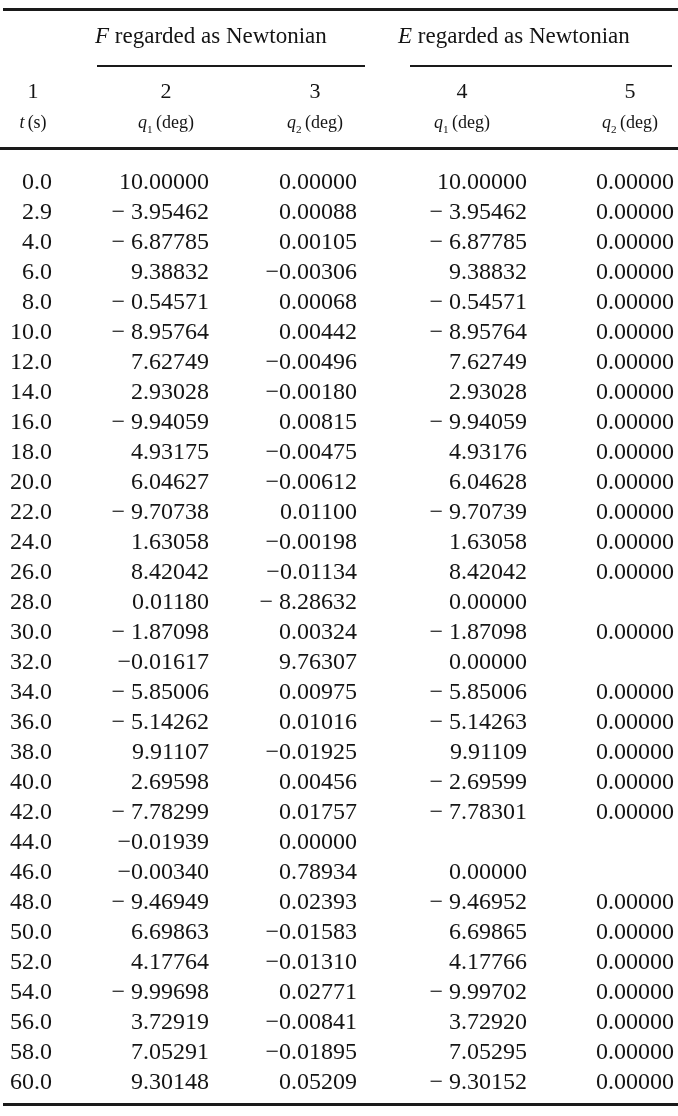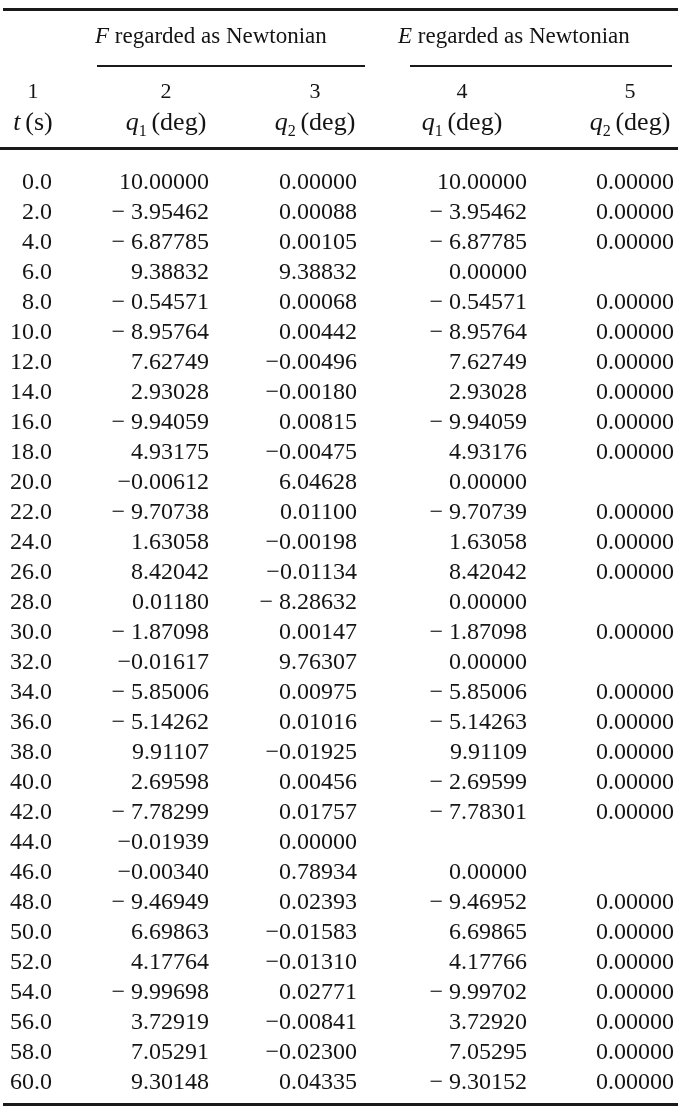--- a/index.html
+++ b/index.html
@@ -16,21 +16,21 @@
   .rule-group-f{ left:97px;  width:268px; top:65px;  height:2px; }
   .rule-group-e{ left:410px; width:262px; top:65px;  height:2px; }
 
   .group-label { position:absolute; top:22px; font-size:23px; line-height:28px; white-space:nowrap; }
   .group-label-f { left:95px; }
   .group-label-e { left:398px; }
   .gletter { font-style:italic; }
 
   .col-head { position:absolute; top:76px; text-align:center; }
   .col-head .col-num   { font-size:22px; line-height:30px; }
-  .col-head .col-label { font-size:26px; line-height:32px; white-space:nowrap; }
+  .col-head .col-label { font-size:18px; line-height:32px; white-space:nowrap; }
   .h1 { left:3px;   width:60px; }
   .h2 { left:106px; width:120px; }
   .h3 { left:255px; width:120px; }
   .h4 { left:400px; width:124px; }
   .h5 { left:568px; width:124px; }
   .sym { font-style:italic; }
   .col-label sub { font-size:0.62em; line-height:0; }
   .unit { margin-left:0.18em; }
 
   .tbody { position:absolute; top:166px; left:0; width:620px; }
@@ -84,36 +84,37 @@
 
   <div class="tbody">
       <div class="data-row">
         <div class="cell">0.0</div>
         <div class="cell">10.00000</div>
         <div class="cell">0.00000</div>
         <div class="cell">10.00000</div>
         <div class="cell">0.00000</div>
       </div>
       <div class="data-row">
-        <div class="cell">2.0</div>
+        <div class="cell">2.9</div>
         <div class="cell">− 3.95462</div>
         <div class="cell">0.00088</div>
         <div class="cell">− 3.95462</div>
         <div class="cell">0.00000</div>
       </div>
       <div class="data-row">
         <div class="cell">4.0</div>
         <div class="cell">− 6.87785</div>
         <div class="cell">0.00105</div>
         <div class="cell">− 6.87785</div>
         <div class="cell">0.00000</div>
       </div>
       <div class="data-row">
         <div class="cell">6.0</div>
         <div class="cell">9.38832</div>
+        <div class="cell">−0.00306</div>
         <div class="cell">9.38832</div>
         <div class="cell">0.00000</div>
       </div>
       <div class="data-row">
         <div class="cell">8.0</div>
         <div class="cell">− 0.54571</div>
         <div class="cell">0.00068</div>
         <div class="cell">− 0.54571</div>
         <div class="cell">0.00000</div>
       </div>
@@ -147,20 +148,21 @@
       </div>
       <div class="data-row">
         <div class="cell">18.0</div>
         <div class="cell">4.93175</div>
         <div class="cell">−0.00475</div>
         <div class="cell">4.93176</div>
         <div class="cell">0.00000</div>
       </div>
       <div class="data-row">
         <div class="cell">20.0</div>
+        <div class="cell">6.04627</div>
         <div class="cell">−0.00612</div>
         <div class="cell">6.04628</div>
         <div class="cell">0.00000</div>
       </div>
       <div class="data-row">
         <div class="cell">22.0</div>
         <div class="cell">− 9.70738</div>
         <div class="cell">0.01100</div>
         <div class="cell">− 9.70739</div>
         <div class="cell">0.00000</div>
@@ -181,21 +183,21 @@
       </div>
       <div class="data-row">
         <div class="cell">28.0</div>
         <div class="cell">0.01180</div>
         <div class="cell">− 8.28632</div>
         <div class="cell">0.00000</div>
       </div>
       <div class="data-row">
         <div class="cell">30.0</div>
         <div class="cell">− 1.87098</div>
-        <div class="cell">0.00147</div>
+        <div class="cell">0.00324</div>
         <div class="cell">− 1.87098</div>
         <div class="cell">0.00000</div>
       </div>
       <div class="data-row">
         <div class="cell">32.0</div>
         <div class="cell">−0.01617</div>
         <div class="cell">9.76307</div>
         <div class="cell">0.00000</div>
       </div>
       <div class="data-row">
@@ -275,28 +277,28 @@
       <div class="data-row">
         <div class="cell">56.0</div>
         <div class="cell">3.72919</div>
         <div class="cell">−0.00841</div>
         <div class="cell">3.72920</div>
         <div class="cell">0.00000</div>
       </div>
       <div class="data-row">
         <div class="cell">58.0</div>
         <div class="cell">7.05291</div>
-        <div class="cell">−0.02300</div>
+        <div class="cell">−0.01895</div>
         <div class="cell">7.05295</div>
         <div class="cell">0.00000</div>
       </div>
       <div class="data-row">
         <div class="cell">60.0</div>
         <div class="cell">9.30148</div>
-        <div class="cell">0.04335</div>
+        <div class="cell">0.05209</div>
         <div class="cell">− 9.30152</div>
         <div class="cell">0.00000</div>
       </div>
     </div>
 
   <div class="rule rule-bottom"></div>
 
 </div>
 
 </body></html>

